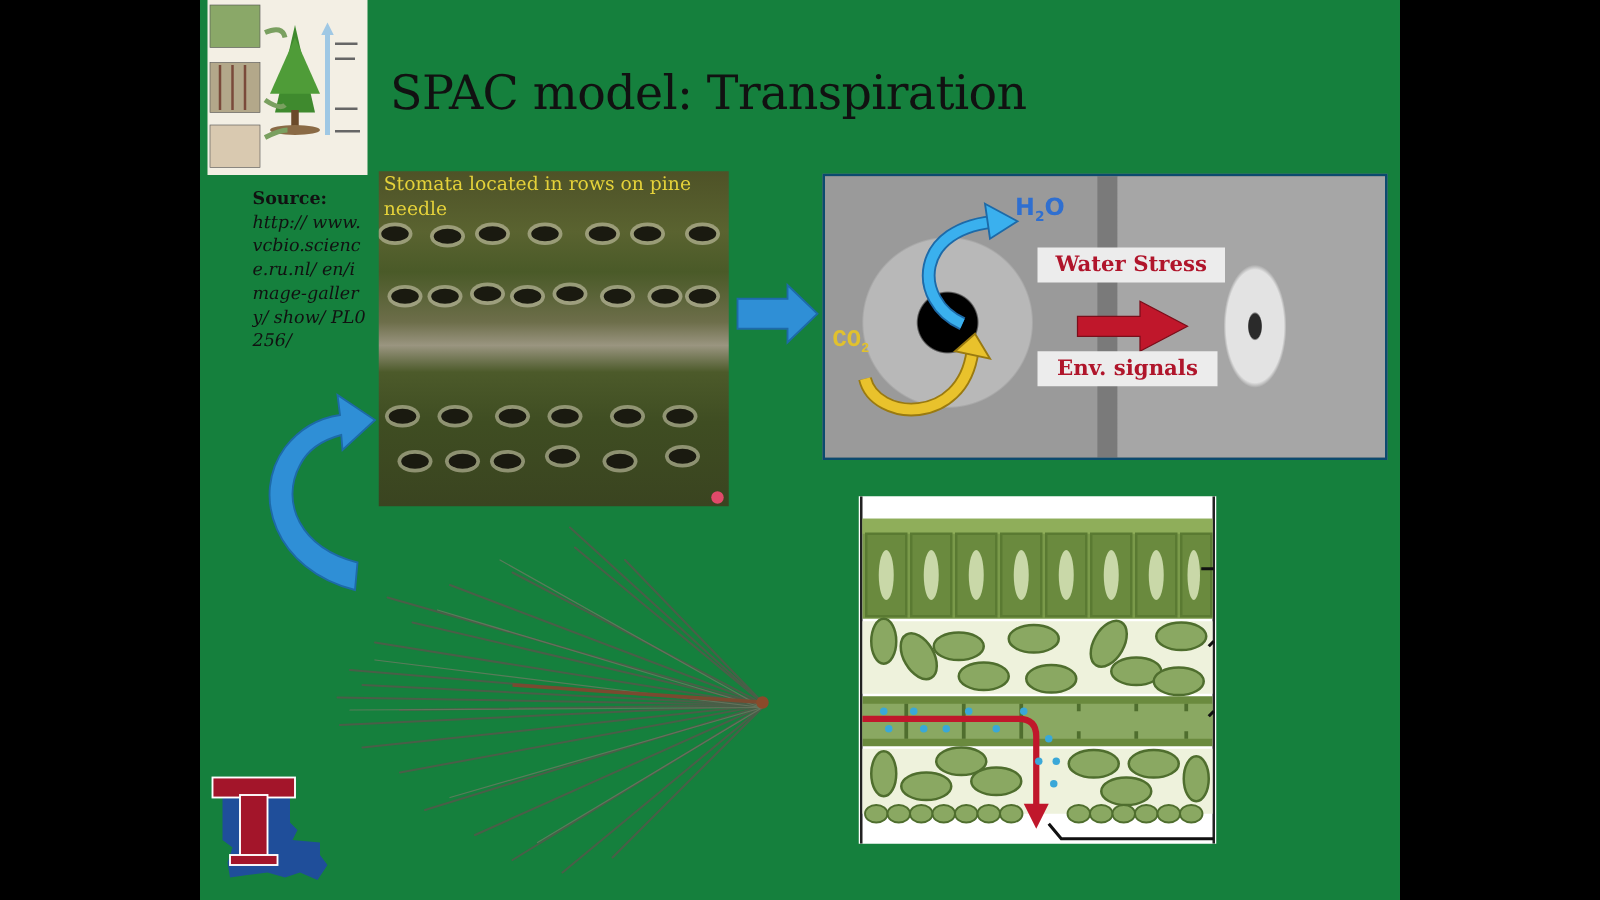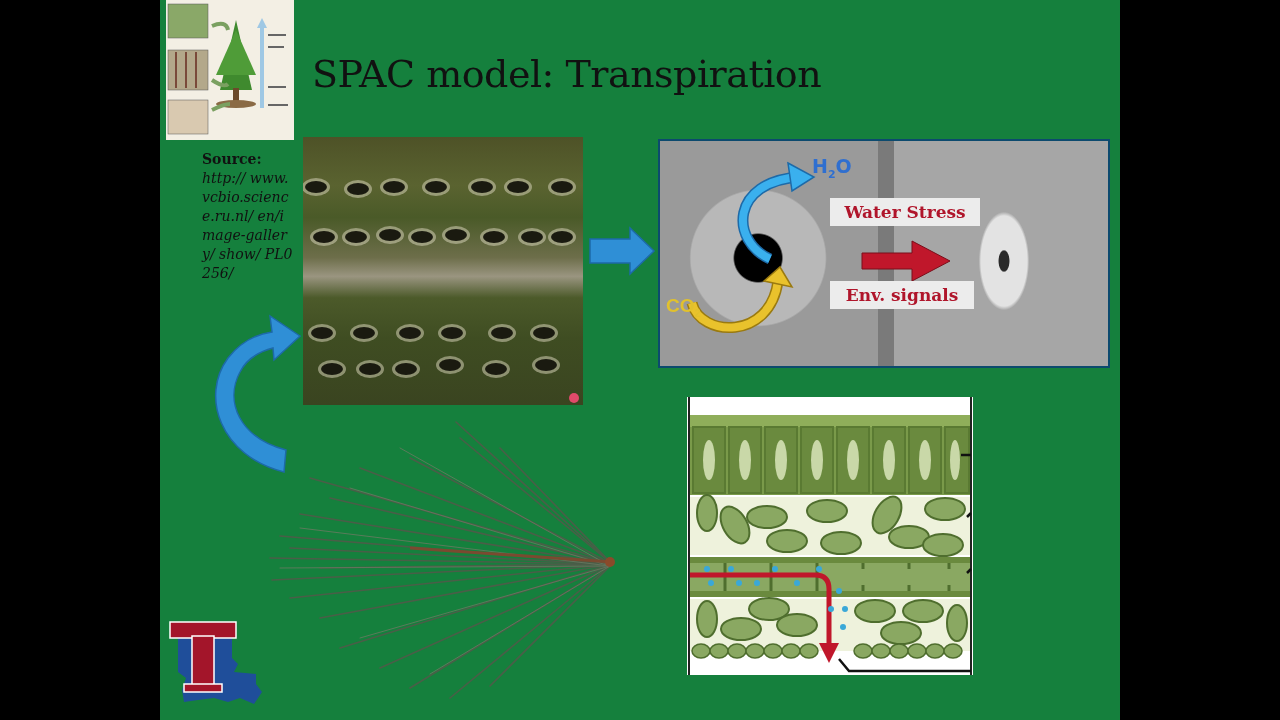--- a/index.html
+++ b/index.html
@@ -23,21 +23,21 @@
   .stomata .scale { left:14px; top:246px; color:#111; font-size:14px; font-weight:normal;margin-top:40px; }
   .pore { position:absolute; width:22px; height:12px; border-radius:50%; background:#1a1a10; box-shadow:0 0 0 3px rgba(210,205,180,0.55); }
 
   
   .sem { left:498px; top:139px; width:452px; height:229px; border:2px solid #0c4a6e; box-sizing:border-box; background:#8c8c8c; overflow:hidden; }
   .sem-left { position:absolute; left:0; top:0; width:218px; height:100%; background:radial-gradient(circle at 45% 52%, #000 0 14%, #b8b8b8 15% 40%, #9a9a9a 41% 100%); }
   .sem-divider { position:absolute; left:218px; top:0; width:16px; height:100%; background:#7a7a7a; }
   .sem-right { position:absolute; left:234px; top:0; right:0; height:100%; background:radial-gradient(ellipse 42px 82px at 110px 120px, #2a2a2a 0 12%, #e3e3e3 14% 55%, #a6a6a6 60% 100%); }
   .label-box { position:absolute; background:#ececec; color:#b0152b; font-family:"DejaVu Serif", serif; font-weight:bold; font-size:17px; text-align:center; line-height:28px; }
   .h2o { position:absolute; left:152px; top:14px; color:#2f6fd0; font-weight:bold; font-family:"DejaVu Sans", sans-serif; font-size:19px; }
-  .co2 { position:absolute; left:6px; top:120px; color:#e1c12d; font-weight:bold; font-family:Liberation Sans, sans-serif; font-size:19px;margin-top:34px; }
+  .co2 { position:absolute; left:6px; top:120px; color:#e1c12d; font-weight:bold; font-family:Liberation Mono, monospace; font-size:19px; }
   .h2o sub, .co2 sub { font-size:11px; }
 
   
   .leafx { left:527px; top:397px; width:286px; height:278px; background:#fff; }
 
   
   .pine { left:100px; top:418px; width:360px; height:290px; }
 
   
   .logo { left:8px; top:618px; width:98px; height:92px; }
@@ -104,20 +104,21 @@
     <div class="pore" style="left:96px;top:190px"></div>
     <div class="pore" style="left:138px;top:190px"></div>
     <div class="pore" style="left:188px;top:190px"></div>
     <div class="pore" style="left:230px;top:190px"></div>
     <div class="pore" style="left:18px;top:226px"></div>
     <div class="pore" style="left:56px;top:226px"></div>
     <div class="pore" style="left:92px;top:226px"></div>
     <div class="pore" style="left:136px;top:222px"></div>
     <div class="pore" style="left:182px;top:226px"></div>
     <div class="pore" style="left:232px;top:222px"></div>
+    <div class="abs cap" style="width:250px;">Stomata located in rows on pine needle</div>
     <div class="abs scale">100 µm</div>
     <div class="abs" style="left:266px;top:256px;width:10px;height:10px;border-radius:50%;background:#e04a6a;"></div>
   </div>
 
   <div class="abs" style="left:428px;top:226px;width:70px;height:50px;">
     <svg width="70" height="50" viewBox="0 0 70 50">
       <polygon points="2,13 42,13 42,2 66,25 42,48 42,37 2,37" fill="#2f8fd6" stroke="#1d6aa8" stroke-width="1.5"></polygon>
     </svg>
   </div>
 

